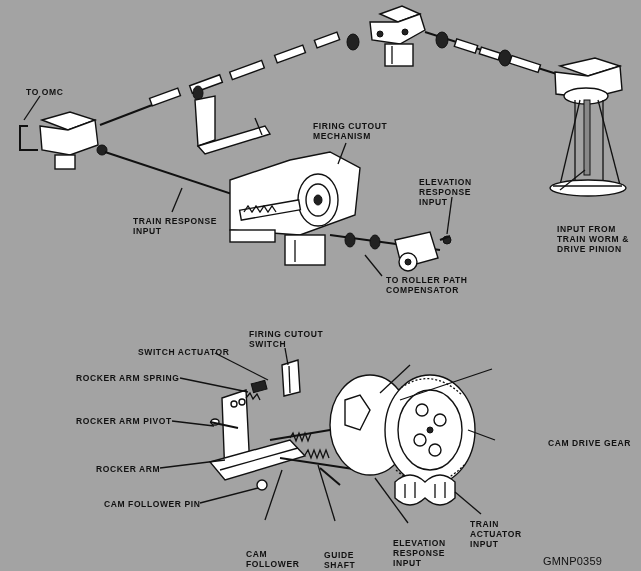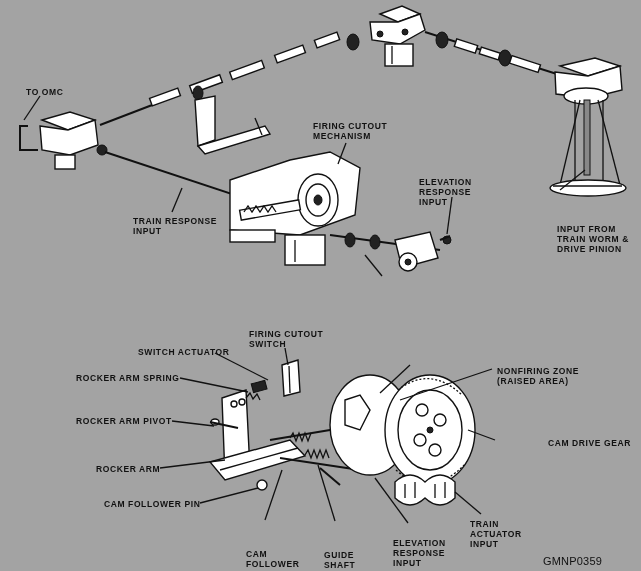--- a/index.html
+++ b/index.html
@@ -189,25 +189,25 @@
 <div class="lbl c" style="left:313px; top:121px;">FIRING CUTOUT
 MECHANISM</div>
 <div class="lbl c" style="left:419px; top:177px;">ELEVATION
 RESPONSE
 INPUT</div>
 <div class="lbl c" style="left:557px; top:184px;margin-top:40px;">INPUT FROM
 TRAIN WORM &amp;
 DRIVE PINION</div>
 <div class="lbl c" style="left:133px; top:216px;">TRAIN RESPONSE
 INPUT</div>
+<div class="lbl c" style="left:386px; top:275px;">TO ROLLER PATH
+COMPENSATOR</div>
 
 <div class="lbl c" style="left:249px; top:329px;">FIRING CUTOUT
 SWITCH</div>
-<div class="lbl c" style="left:497px; top:366px;">NONFIRING ZONE
-(RAISED AREA)</div>
 <div class="lbl r" style="left:118px; top:347px;">SWITCH ACTUATOR</div>
 <div class="lbl" style="left:76px; top:373px;">ROCKER ARM SPRING</div>
 <div class="lbl" style="left:76px; top:416px;">ROCKER ARM PIVOT</div>
 <div class="lbl" style="left:96px; top:464px;">ROCKER ARM</div>
 <div class="lbl" style="left:104px; top:499px;">CAM FOLLOWER PIN</div>
 <div class="lbl" style="left:504px; top:438px;margin-left:44px;">CAM DRIVE GEAR</div>
 <div class="lbl c" style="left:246px; top:549px;">CAM
 FOLLOWER</div>
 <div class="lbl c" style="left:324px; top:550px;">GUIDE
 SHAFT</div>

